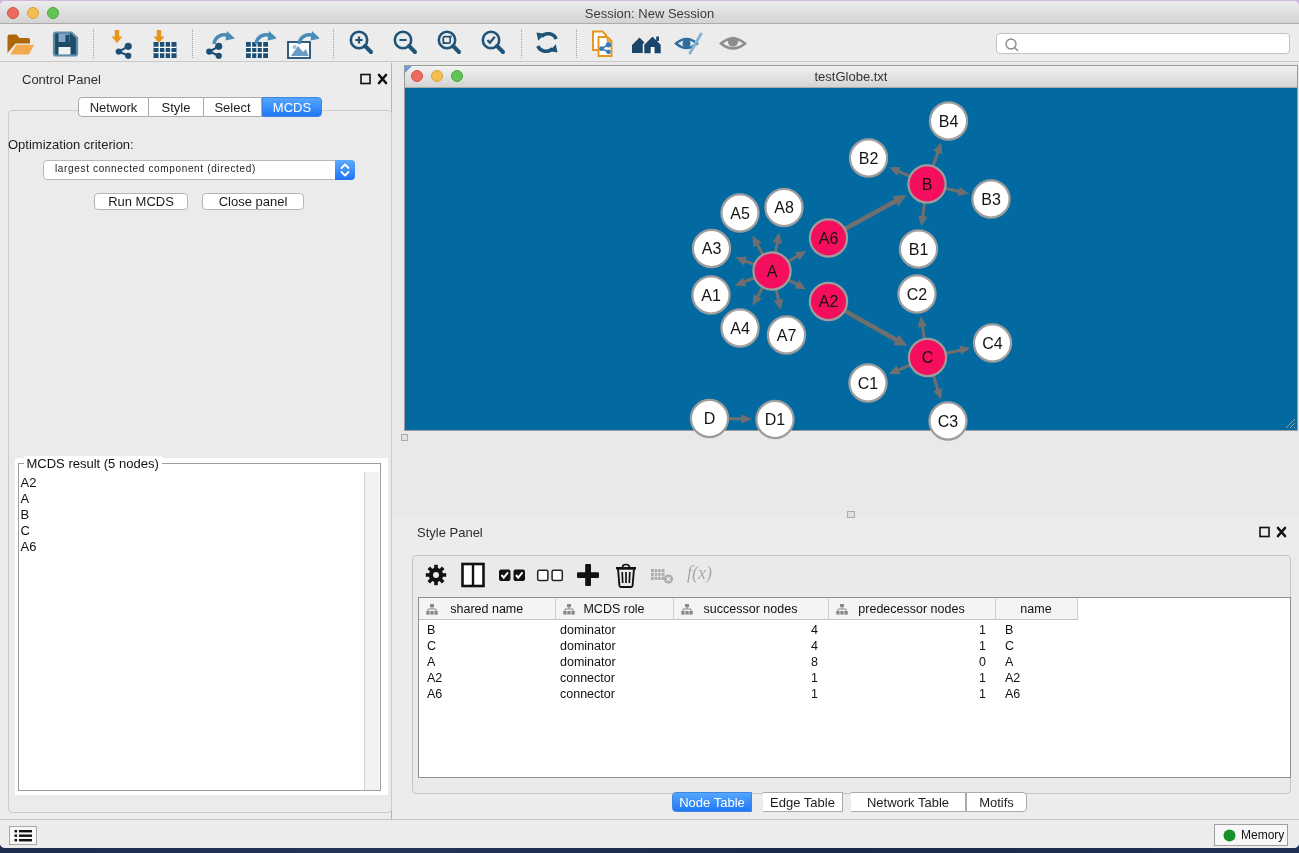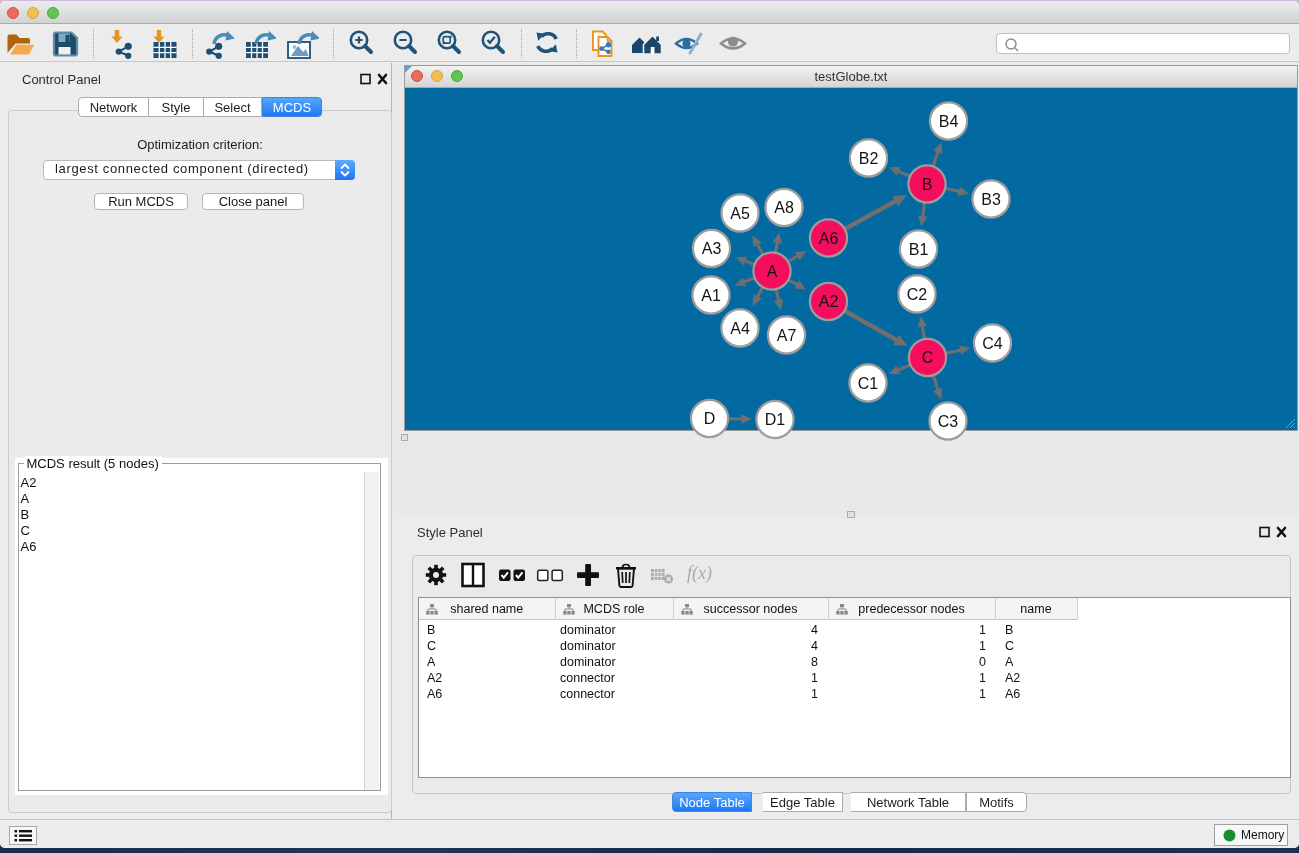--- a/index.html
+++ b/index.html
@@ -23,23 +23,23 @@
 
 #cpanel { position:absolute; left:0; top:62px; width:392px; height:756px; background:#ececec;
   border-right:1px solid #b4b4b4; }
 #cpanel .hdr { position:absolute; left:22px; top:9px; font-size:13px; color:#2e2e2e; }
 #cptabs { position:absolute; left:78px; top:34px; height:20px; }
 .tabbtn { position:absolute; top:0; height:20px; background:#fff; border:1px solid #ababab;
   font-size:13px; color:#1d1d1d; text-align:center; line-height:19px; }
 .tabsel { background:linear-gradient(#55a7fd,#2077f5); color:#fff; border-color:#3d85e0; }
 #cpbody { position:absolute; left:8px; top:47px; width:384px; height:703px;
   border:1px solid #cbcbcb; border-radius:4px; background:#ebebeb; }
-#optlabel { position:absolute; left:8px; width:384px; top:74px; text-align:center; font-size:13px; color:#1d1d1d; }
+#optlabel { position:absolute; left:8px; width:384px; top:74px; text-align:left; font-size:13px; color:#1d1d1d; }
 #dropdown { position:absolute; left:43px; top:97px; width:312px; height:20px; background:#fff;
-  border:1px solid #b9b9b9; border-radius:4px; font-size:13px; color:#1b1b1b; line-height:16px;
+  border:1px solid #b9b9b9; border-radius:4px; font-size:10px; color:#1b1b1b; line-height:16px;
   padding-left:11px; letter-spacing:0.65px; }
 #dropdown .dd { position:absolute; right:-1px; top:-1px; width:20px; height:20px; border-radius:0 4px 4px 0;
   background:linear-gradient(#5aabfe,#1f73f4); }
 .btn { position:absolute; height:17px; background:#fff; border:1px solid #b5b5b5; border-radius:4px;
   font-size:13px; color:#1b1b1b; text-align:center; line-height:16px; }
 #mcdsbox { position:absolute; left:15px; top:395px; width:373px; height:337px; background:#fff; }
 #mcdsfs { position:absolute; left:2.5px; top:4.5px; width:363px; height:328px; border:1px solid #9d9d9d; }
 #mcdsfs .lbl { position:absolute; left:5px; top:-8px; background:#fff; padding:0 3px; font-size:13px; color:#111; }
 #mcdslist { position:absolute; left:2px; top:8px; width:344px; height:318px; background:#fff;
   font-size:13px; color:#111; line-height:16.2px; padding-top:3px; }
@@ -79,20 +79,21 @@
 svg { display:block; }
 </style></head>
 <body>
 <div id="deskbottom"></div>
 <div id="app">
 
   <div id="titlebar">
     <div class="tl" style="left:7px;background:#ed6a5e;border:0.5px solid #d05348;"></div>
     <div class="tl" style="left:27px;background:#f5bf4f;border:0.5px solid #d6a13d;"></div>
     <div class="tl" style="left:47px;background:#61c454;border:0.5px solid #4aa73e;"></div>
+    <div class="title">Session: New Session</div>
   </div>
 
   <div id="toolbar">
     <svg class="ticon" style="left:3px" width="34" height="34" viewBox="0 0 34 34">
         <path d="M4.5 26 V9.5 Q4.5 7.5 6.5 7.5 H13.5 L16.5 11 H25 Q27 11 27 13 V16.5 H12.5 L4.5 26 Z" fill="#ad660a"></path>
         <path d="M7.2 27.5 L13.2 17.8 H31.2 L26 27.5 Z" fill="#f5a94f"></path>
       </svg>
 <svg class="ticon" style="left:48px" width="34" height="34" viewBox="0 0 34 34">
         <path d="M8 5.5 H23.5 L29 11 V26.5 Q29 28.5 27 28.5 H8 Q6 28.5 6 26.5 V7.5 Q6 5.5 8 5.5 Z" fill="#1d4c69" stroke="#5e8cab" stroke-width="2.2"></path>
         <rect x="10.5" y="6.5" width="11" height="8.5" fill="#7fa9c6"></rect>

